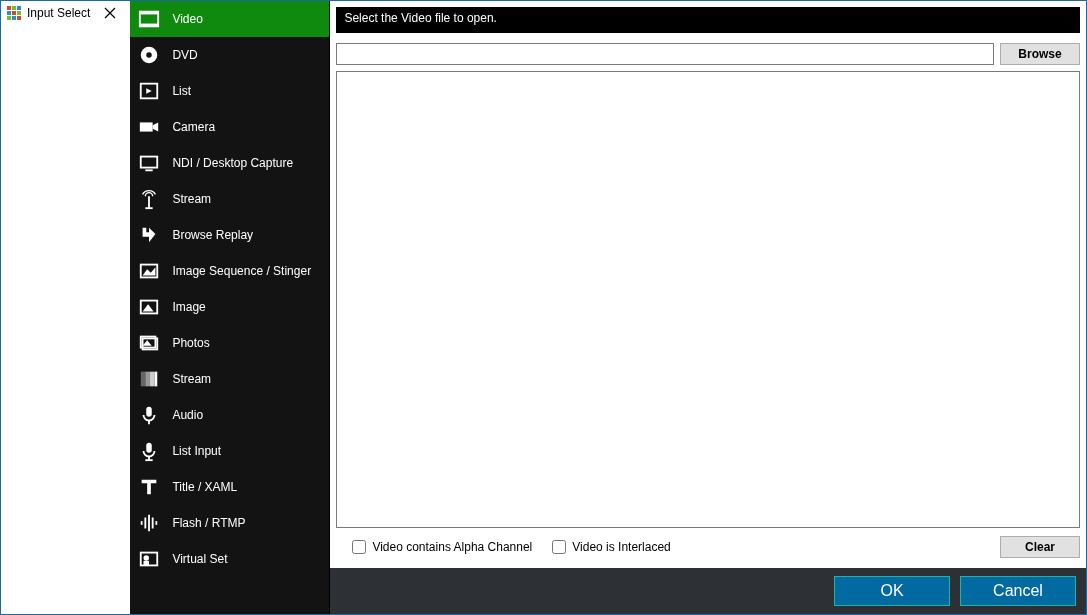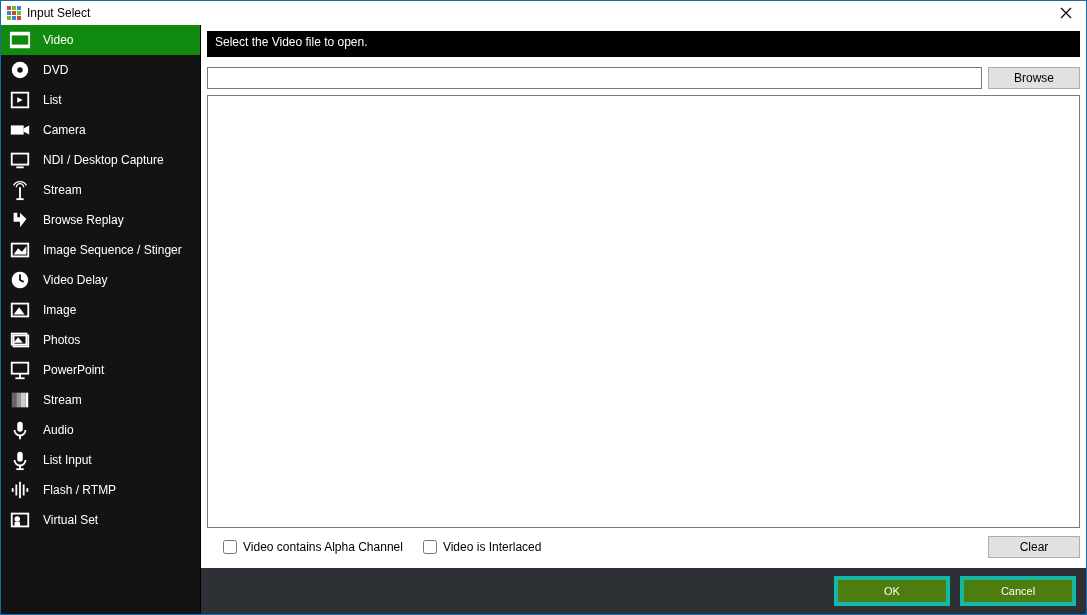--- a/index.html
+++ b/index.html
@@ -1,21 +1,21 @@
 <!DOCTYPE html>
 <html><head>
 <meta charset="utf-8">
 <style>
   * { box-sizing: border-box; margin: 0; padding: 0; }
   html, body { width: 1087px; height: 615px; font-family: "Segoe UI", Arial, sans-serif; font-size: 12px; overflow: hidden; }
   .window {
     width: 1087px; height: 615px;
     border: 1px solid #1a6aa5;
     background: #fff;
-    display: flex; flex-direction: column;
+    display: flex; flex-direction: row;
   }
   .titlebar {
     height: 24px; background: #fff; display: flex; align-items: center;
     padding: 0 0 0 4px; color: #000; font-size: 12px;
   }
   .titlebar .app-icon { width: 18px; height: 18px; margin-right: 4px; display: flex; align-items: center; justify-content: center; }
   .titlebar .title { flex: 1; }
   .titlebar .close {
     width: 40px; height: 24px; display: flex; align-items: center; justify-content: center;
     cursor: pointer;
@@ -23,21 +23,21 @@
   .body {
     flex: 1; display: flex;
   }
   .sidebar {
     width: 200px; background: #131313; color: #fff;
     display: flex; flex-direction: column;
     border-right: 1px solid #000;
     overflow: hidden;
   }
   .sidebar-item {
-    height: 30px; display: flex; align-items: center;
+    height: 36px; display: flex; align-items: center;
     padding-left: 6px; gap: 10px; cursor: pointer;
     font-size: 12px;
   }
   .sidebar-item .icon-slot {
     width: 26px; height: 26px; display: flex; align-items: center; justify-content: center;
     flex-shrink: 0;
   }
   .sidebar-item.selected { background: #0f8a0f; }
   .main {
     flex: 1; background: #fff; display: flex; flex-direction: column;
@@ -47,39 +47,39 @@
     margin: 6px 6px 4px 6px;
     height: 26px; display:flex; 
   }
   .path-row {
     display: flex; gap: 6px; padding: 6px 6px 2px 6px;
   }
   .path-input {
     flex: 1; border: 1px solid #7a7a7a; height: 22px; padding: 2px 4px; font-size: 12px;
   }
   .btn-std {
-    width: 92px; height: 22px; border: 1px solid #adadad; background: #e1e1e1;
-    font-size: 12px; cursor: pointer;
+    width: 80px; height: 22px; border: 1px solid #adadad; background: #e1e1e1;
+    font-size: 12px; cursor: pointer; font-weight: bold;
   }
   .list-area {
     flex: 1; margin: 4px 6px 4px 6px; border: 1px solid #7a7a7a;
   }
   .options-row {
     display: flex; align-items: center; padding: 4px 6px 10px 6px; gap: 20px; margin-left: 16px;
   }
   .chk { display: flex; align-items: center; gap: 6px; font-size: 12px; }
   .chk input { width: 14px; height: 14px; }
   .options-row .spacer { flex: 1; }
   .footer {
     height: 46px; background: #2d3136; display: flex; align-items: center; justify-content: flex-end;
     padding-right: 10px; gap: 10px;
   }
   .btn-footer {
-    width: 116px; height: 30px; background: #4d7c0f; color: #fff;
-    border: 4px solid #14b8a6; font-size: 11px; cursor: pointer;
+    width: 116px; height: 30px; background: #0369a1; color: #fff;
+    border: 1px solid #14b8a6; font-size: 16px; cursor: pointer;
   }
   svg { display:block; }
 </style>
 </head>
 <body>
 
 <div class="window">
   <div class="titlebar">
     <span class="app-icon">
       <svg width="16" height="16" viewBox="0 0 16 16">
@@ -181,29 +181,20 @@
       <div class="sidebar-item">
         <span class="icon-slot">
           <svg width="22" height="22" viewBox="0 0 24 24">
               <rect x="3" y="5" width="18" height="14" fill="none" stroke="#fff" stroke-width="2"></rect>
               <polygon points="5,17 10,10 14,14 19,8 19,17" fill="#fff"></polygon>
             </svg>
         </span>
         <span>Image Sequence / Stinger</span>
       </div>
 
-      <div class="sidebar-item">
-        <span class="icon-slot">
-          <svg width="22" height="22" viewBox="0 0 24 24">
-              <path d="M12 3 A9 9 0 1 1 11.9 3 Z" fill="#fff"></path>
-              <path d="M12 6 L12 12 L16 14" stroke="#131313" stroke-width="2" fill="none"></path>
-            </svg>
-        </span>
-        <span>Video Delay</span>
-      </div>
 
       <div class="sidebar-item">
         <span class="icon-slot">
           <svg width="22" height="22" viewBox="0 0 24 24">
               <rect x="3" y="5" width="18" height="14" fill="none" stroke="#fff" stroke-width="2"></rect>
               <polygon points="5,17 11,9 17,17" fill="#fff"></polygon>
             </svg>
         </span>
         <span>Image</span>
       </div>
@@ -212,30 +203,20 @@
         <span class="icon-slot">
           <svg width="22" height="22" viewBox="0 0 24 24">
               <rect x="5" y="7" width="16" height="12" fill="none" stroke="#fff" stroke-width="2"></rect>
               <rect x="3" y="5" width="16" height="12" fill="none" stroke="#fff" stroke-width="2"></rect>
               <polygon points="5,15 10,9 15,15" fill="#fff"></polygon>
             </svg>
         </span>
         <span>Photos</span>
       </div>
 
-      <div class="sidebar-item">
-        <span class="icon-slot">
-          <svg width="22" height="22" viewBox="0 0 24 24">
-              <rect x="3" y="4" width="18" height="12" fill="none" stroke="#fff" stroke-width="2"></rect>
-              <line x1="12" y1="16" x2="12" y2="21" stroke="#fff" stroke-width="2"></line>
-              <line x1="7" y1="21" x2="17" y2="21" stroke="#fff" stroke-width="2"></line>
-            </svg>
-        </span>
-        <span>PowerPoint</span>
-      </div>
 
       <div class="sidebar-item">
         <span class="icon-slot">
           <svg width="22" height="22" viewBox="0 0 24 24">
               <rect x="3" y="4" width="5" height="16" fill="#666"></rect>
               <rect x="8" y="4" width="5" height="16" fill="#999"></rect>
               <rect x="13" y="4" width="5" height="16" fill="#ccc"></rect>
               <rect x="18" y="4" width="3" height="16" fill="#fff"></rect>
             </svg>
         </span>
@@ -258,20 +239,28 @@
           <svg width="22" height="22" viewBox="0 0 24 24">
               <rect x="9" y="3" width="6" height="11" rx="3" fill="#fff"></rect>
               <path d="M6 12 a6 6 0 0 0 12 0" fill="none" stroke="#fff" stroke-width="2"></path>
               <line x1="12" y1="18" x2="12" y2="22" stroke="#fff" stroke-width="2"></line>
               <line x1="8" y1="22" x2="16" y2="22" stroke="#fff" stroke-width="2"></line>
             </svg>
         </span>
         <span>List Input</span>
       </div>
 
+      <div class="sidebar-item">
+        <span class="icon-slot">
+          <svg width="22" height="22" viewBox="0 0 24 24">
+              <path d="M4 4 L20 4 L20 8 L14 8 L14 20 L10 20 L10 8 L4 8 Z" fill="#fff"></path>
+            </svg>
+        </span>
+        <span>Title / XAML</span>
+      </div>
 
       <div class="sidebar-item">
         <span class="icon-slot">
           <svg width="22" height="22" viewBox="0 0 24 24">
               <line x1="4" y1="10" x2="4" y2="14" stroke="#fff" stroke-width="2"></line>
               <line x1="8" y1="6" x2="8" y2="18" stroke="#fff" stroke-width="2"></line>
               <line x1="12" y1="3" x2="12" y2="21" stroke="#fff" stroke-width="2"></line>
               <line x1="16" y1="6" x2="16" y2="18" stroke="#fff" stroke-width="2"></line>
               <line x1="20" y1="10" x2="20" y2="14" stroke="#fff" stroke-width="2"></line>
             </svg>

